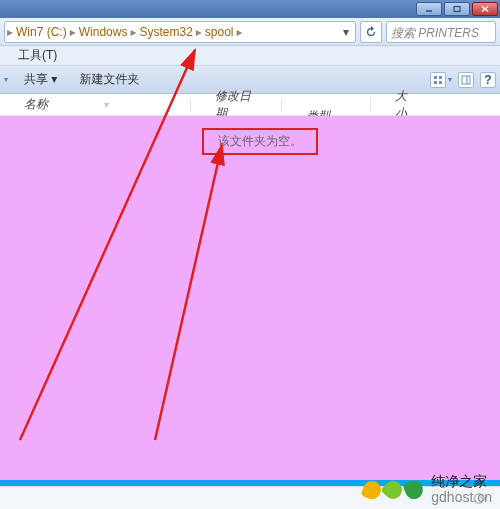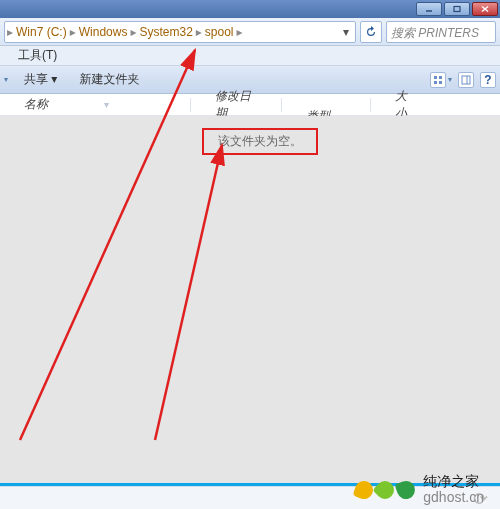--- a/index.html
+++ b/index.html
@@ -74,35 +74,35 @@
   }
   .col { padding: 0 24px; font-style: italic; }
   .c1 { flex: 0 0 190px; }
   .c2 { flex: 0 0 90px; }
   .c3 { flex: 0 0 88px; margin-top: 23px; }
   .c4 { flex: 0 0 70px; }
   .col-sep { width:1px; height:14px; background:#dfe3ea; }
   .small-arrow { position:absolute; left:104px; top:5px; color:#bcc7d6; font-size:10px; }
 
   .content {
-    height: 370px; background:#e5e5e5; position:relative; border-bottom:3px solid #0ea5e9;
+    height: 370px; background:#f0abfc; position:relative; border-bottom:6px solid #0ea5e9;
   }
   .emptybox {
     position:absolute; left:202px; top:12px;
     border: 2px solid #e02020; padding: 3px 14px; color:#666;
   }
 
   .statusbar {
     height: 24px; background:#f2f5fa; border-top:1px solid #d8dee7;
     display:flex; align-items:center; justify-content:flex-end; padding:0 12px;
     color:#bbb; font-size:18px;
   }
 
   .watermark {
-    position:absolute; right:16px; bottom:4px; display:flex; align-items:center; gap:8px;
+    position:absolute; right:8px; bottom:4px; display:flex; align-items:center; gap:8px;
     z-index: 30;
   }
   .wm-logo { display:flex; gap:3px; }
   .leaf { width:18px; height:18px; border-radius:50% 50% 50% 4px; }
   .wm-text { font-size:14px; color:#222; line-height:1.1; }
   .wm-text .sub { font-size:14px; color:#888; }
 
   
   .arrows { position:absolute; inset:0; pointer-events:none; z-index:20; }
 </style>

